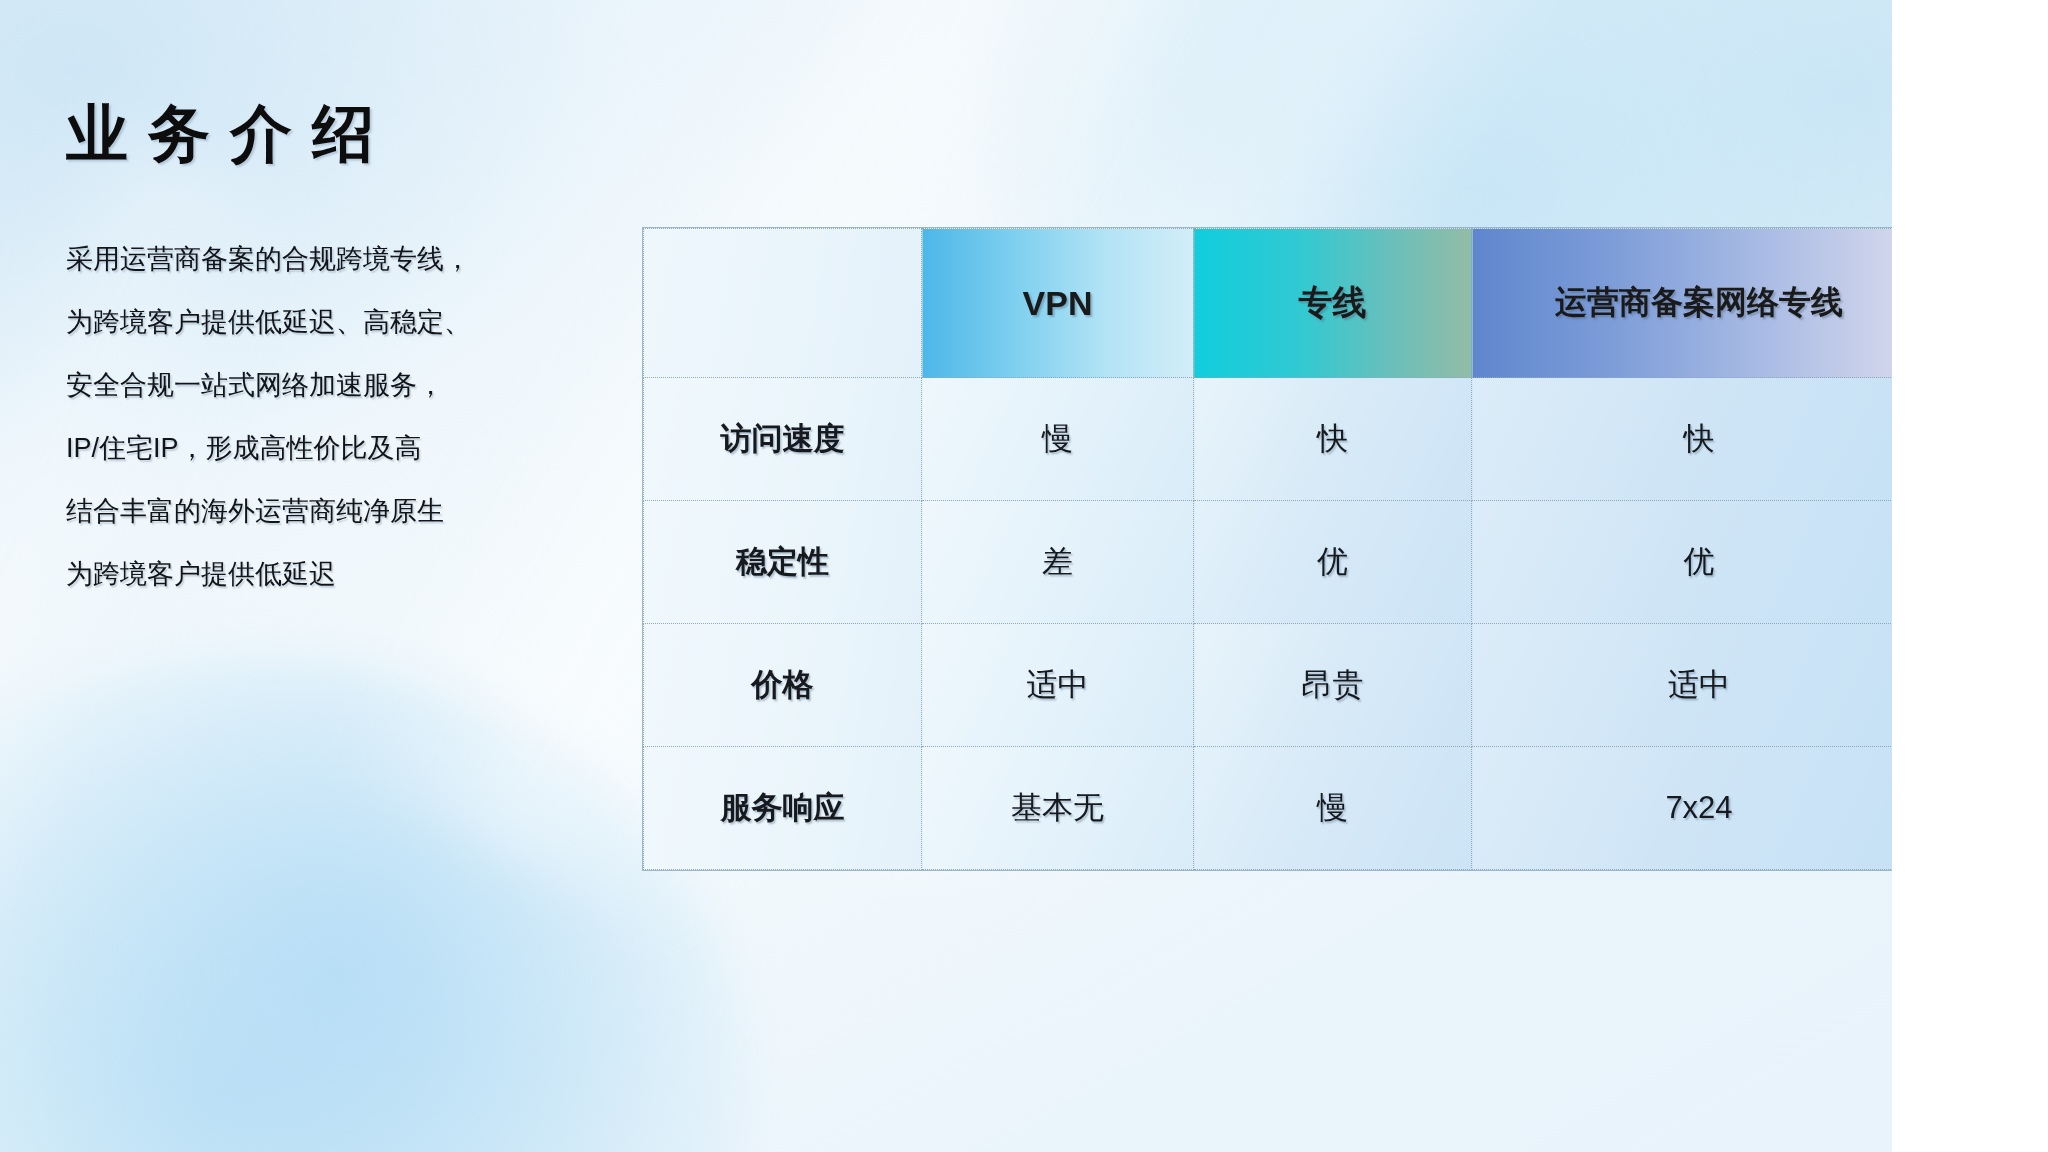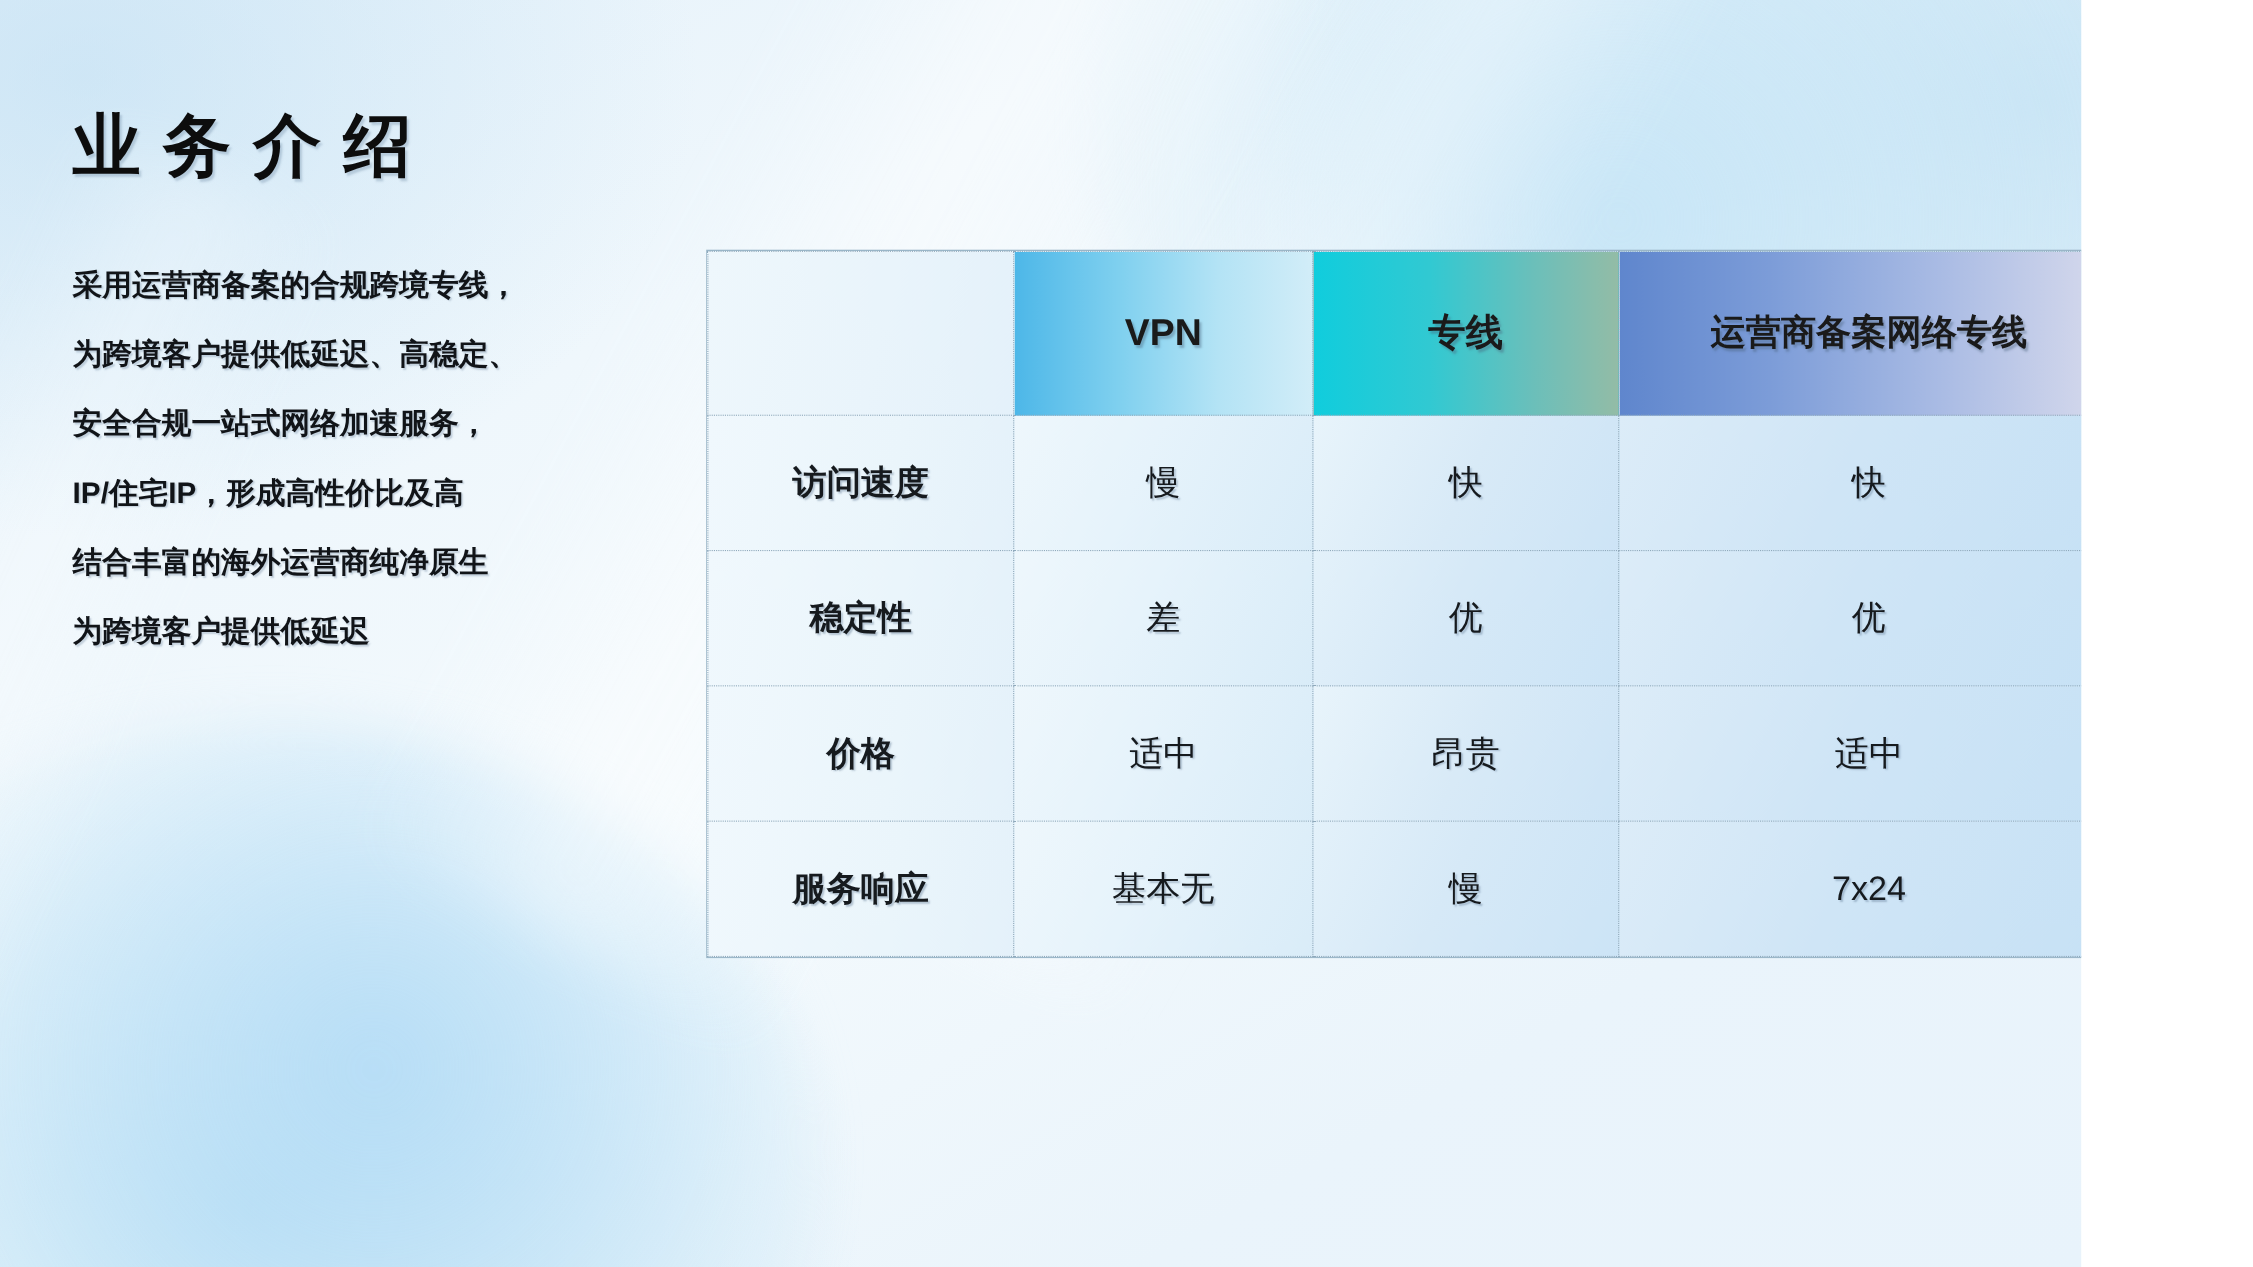--- a/index.html
+++ b/index.html
@@ -84,21 +84,21 @@
 
   
   .intro-block {
     position: absolute;
     left: 66px;
     top: 228px;
     width: 560px;
   }
   .intro-line {
     font-size: 27px;
-    font-weight: bold;
+    font-weight: normal;
     color: #111418;
     line-height: 63px;
     white-space: nowrap;
     text-shadow: 1.5px 1.5px 1.5px rgba(95, 120, 150, 0.32);
   }
 
   
   .compare-table {
     position: absolute;
     left: 643px;

